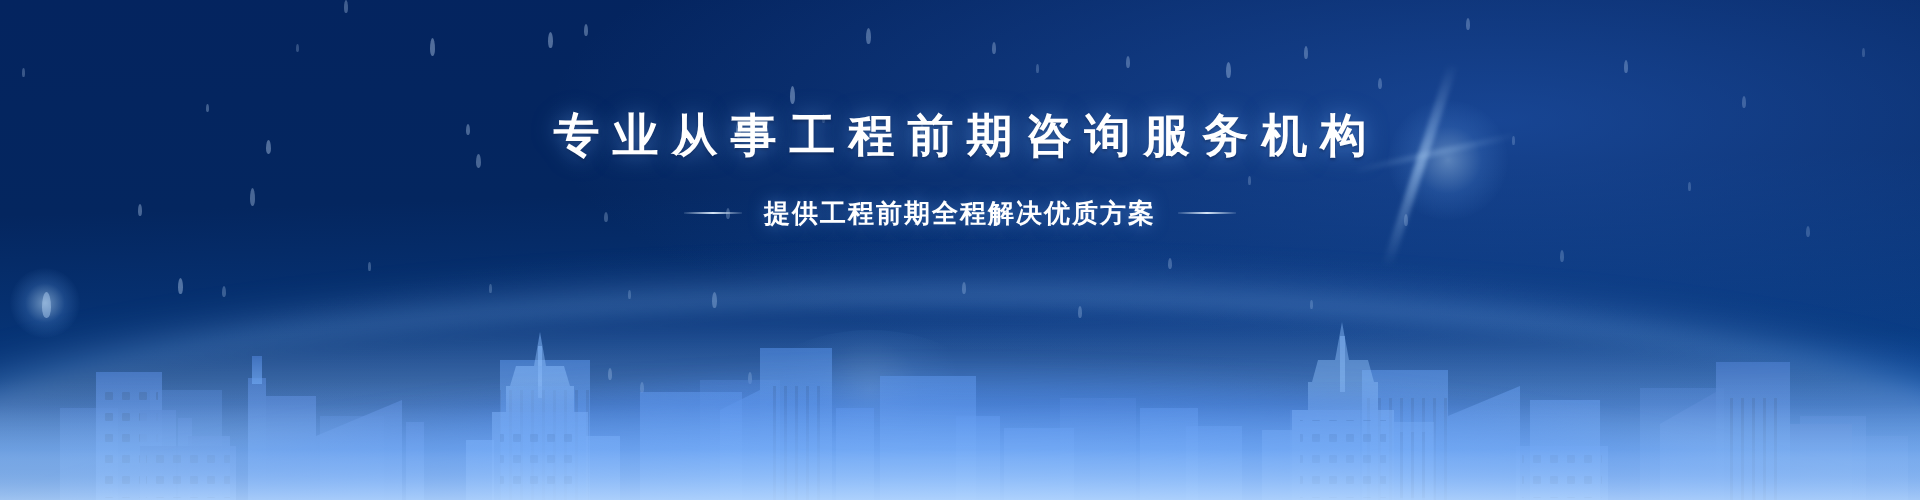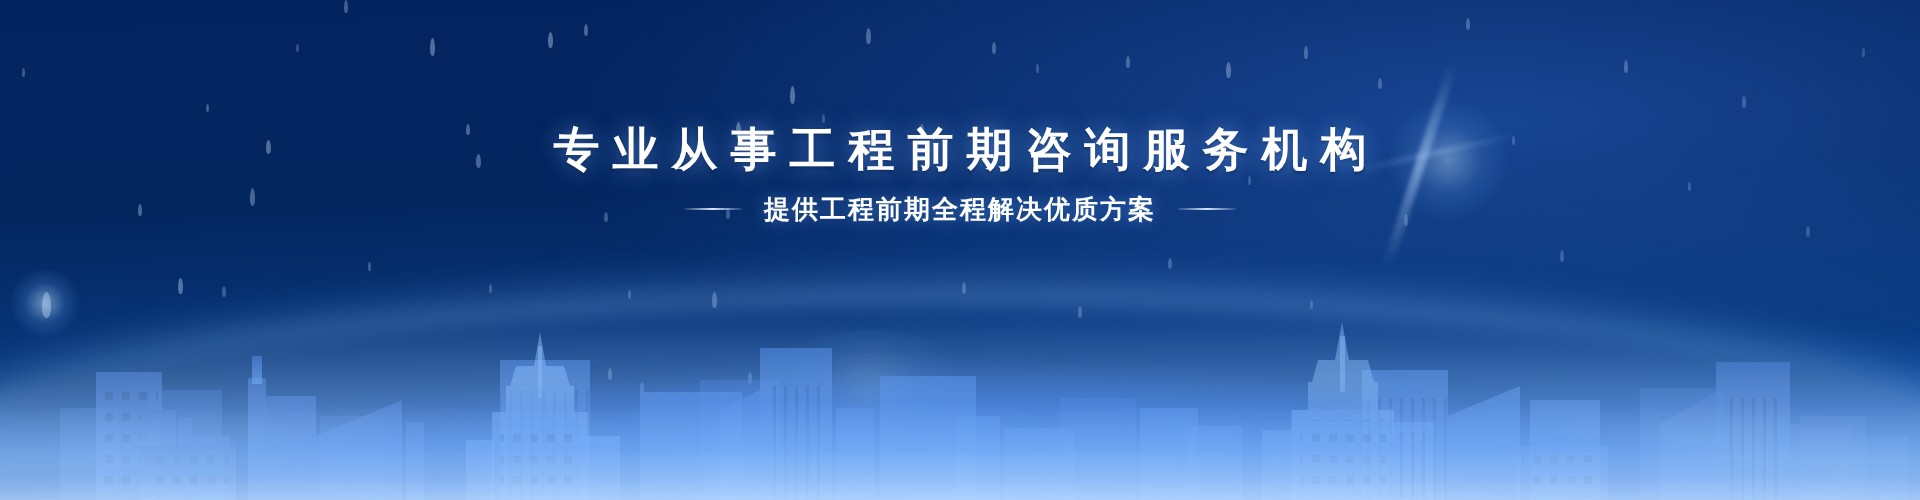--- a/index.html
+++ b/index.html
@@ -86,38 +86,38 @@
 
   
   .content {
     position:absolute;
     left:0; right:0; top:0;
     text-align:center;
     z-index: 7;
   }
 
   .headline {
-    margin: 14px;
+    margin: 0;
     padding-top: 112px;
     font-size: 46px;
     font-weight: 700;
     color: #ffffff;
     letter-spacing: 13px;
     text-indent: 13px;
     line-height: 1;
     text-shadow: 0 0 22px rgba(120,180,255,0.55), 0 2px 3px rgba(2,20,60,0.55);
     font-family: "Liberation Sans", "DejaVu Sans", sans-serif;
   }
 
   .sub-row {
     display:flex;
     align-items:center;
     justify-content:center;
     gap: 22px;
-    margin-top: 24px;
+    margin-top: 42px;
   }
   .rule {
     display:block;
     width: 58px;
     height: 2px;
     background: linear-gradient(to right, rgba(215,235,255,0.10), rgba(225,240,255,0.95), rgba(215,235,255,0.10));
   }
   .subtitle {
     font-size: 26px;
     font-weight: 700;

